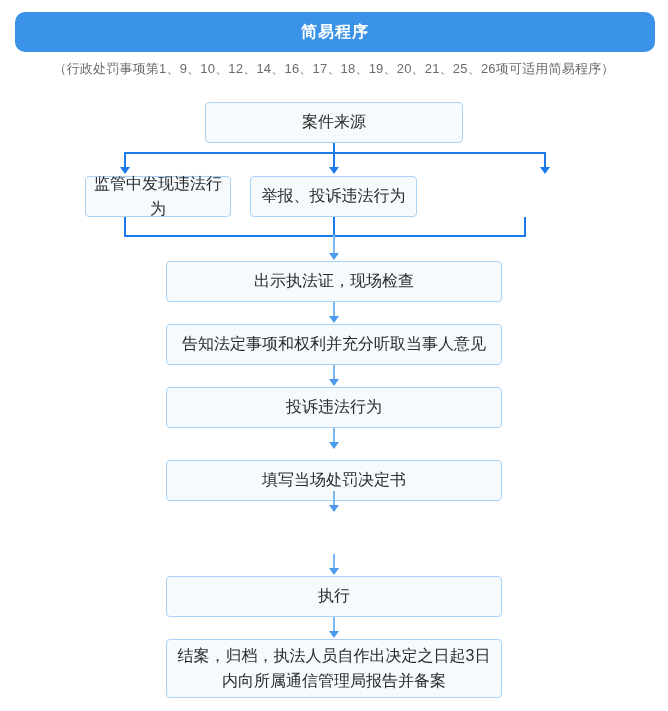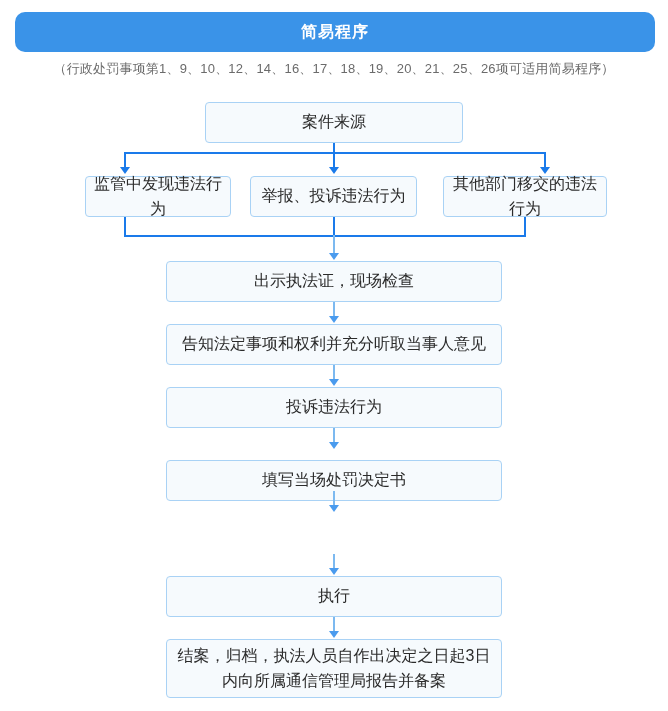--- a/index.html
+++ b/index.html
@@ -104,23 +104,20 @@
 
   <div class="vline dark" style="left:544px; top:152px; height:20px;"></div>
   <div class="arrow dark" style="left:540px; top:167px;"></div>
 
   <div class="node" style="left:61px; top:176px; width:146px; height:41px;margin-left:24px;">
     <span class="node-text">监管中发现违法行为</span>
   </div>
   <div class="node" style="left:250px; top:176px; width:167px; height:41px;">
     <span class="node-text">举报、投诉违法行为</span>
   </div>
-  <div class="node" style="left:443px; top:176px; width:164px; height:41px;">
-    <span class="node-text">其他部门移交的违法行为</span>
-  </div>
 
   <div class="vline dark" style="left:124px; top:217px; height:20px;"></div>
   <div class="vline dark" style="left:333px; top:217px; height:20px;"></div>
   <div class="vline dark" style="left:524px; top:217px; height:20px;"></div>
   <div class="hline" style="left:124px; top:235px; width:402px;"></div>
   <div class="vline" style="left:333px; top:235px; height:20px;"></div>
   <div class="arrow" style="left:329px; top:253px;"></div>
 
   <div class="node" style="left:166px; top:261px; width:336px; height:41px;">
     <span class="node-text">出示执法证，现场检查</span>

